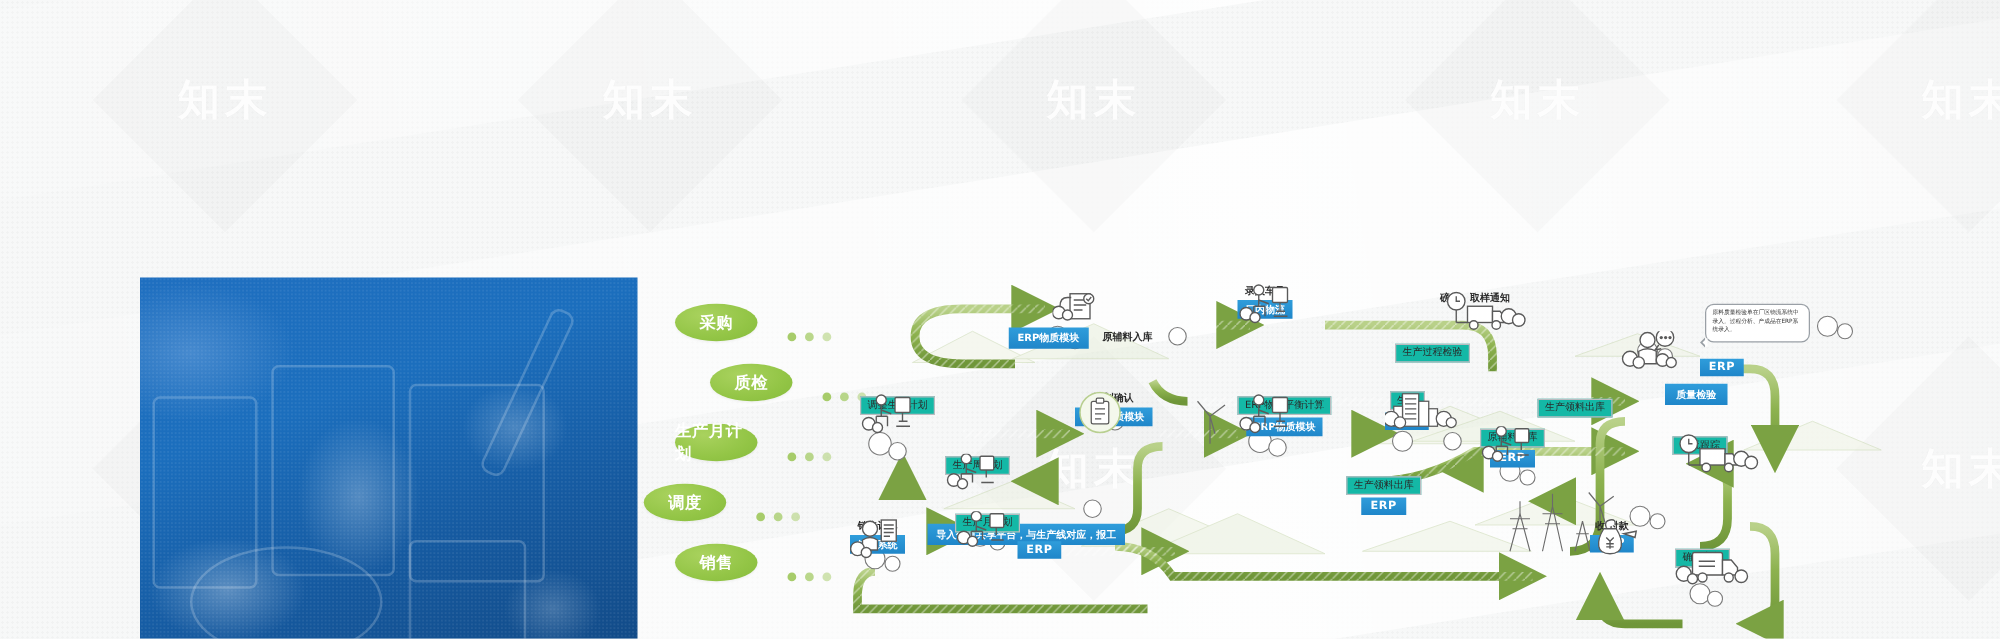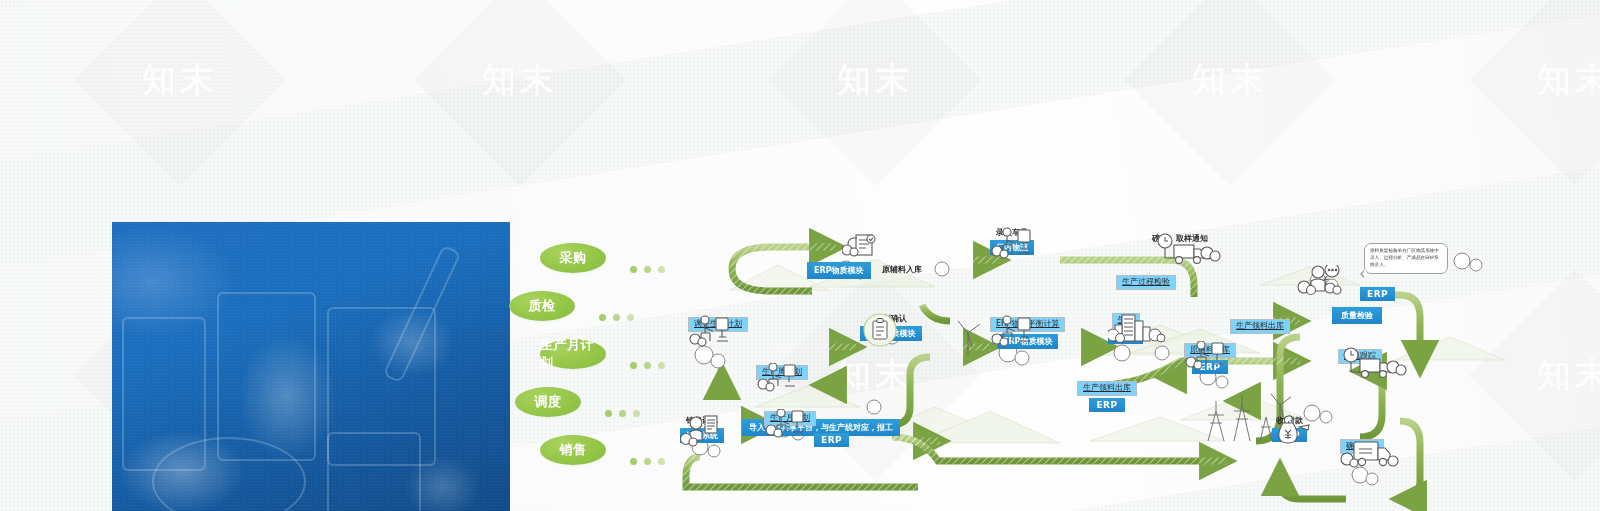--- a/index.html
+++ b/index.html
@@ -77,22 +77,22 @@
   #flow svg{position:absolute;left:0;top:0;}
 
   .node{position:absolute;display:flex;flex-direction:column;align-items:center;}
   .node-ico{color:#5a5a5a;line-height:0;}
   .lbl{
     font-size:8px;color:#2a2a2a;white-space:nowrap;
     font-family:"DejaVu Sans",sans-serif;
     line-height:1.1;
   }
   .lbl-box{
-    border:1px solid #b9bcc0;background:#7dd3fc;
-    padding:2px 5px;margin-top:2px;text-decoration:underline;
+    border:1px solid #b9bcc0;background:#14b8a6;
+    padding:2px 5px;margin-top:2px;
   }
   .lbl-plain{margin-top:2px;font-weight:bold;}
   .badge{
     margin-top:2px;padding:2px 6px;color:#fff;font-weight:bold;
     font-size:8px;white-space:nowrap;
     background:linear-gradient(180deg,#2f9ddb 0%,#1f86c9 100%);
     font-family:"DejaVu Sans",sans-serif;
   }
   .badge.erp{font-size:9px;padding:2px 7px;letter-spacing:.5px;}
   .note-ribbon{
@@ -162,21 +162,21 @@
 </div>
 
 <div class="stage-row" style="left:540px;top:243px;">
   <div class="stage-pill">采购</div>
   <div class="stage-dots">
       <i></i>
       <i></i>
       <i></i>
     </div>
 </div>
-<div class="stage-row" style="left:509px;top:291px;">
+<div class="stage-row" style="left:568px;top:291px;">
   <div class="stage-pill">质检</div>
   <div class="stage-dots">
       <i></i>
       <i></i>
       <i></i>
     </div>
 </div>
 <div class="stage-row" style="left:540px;top:339px;">
   <div class="stage-pill">生产月计划</div>
   <div class="stage-dots">

